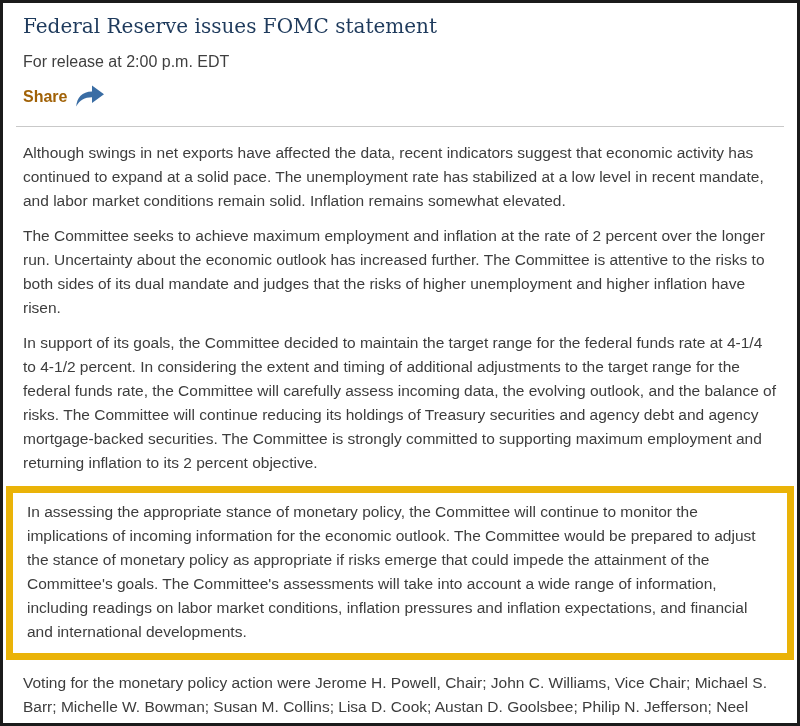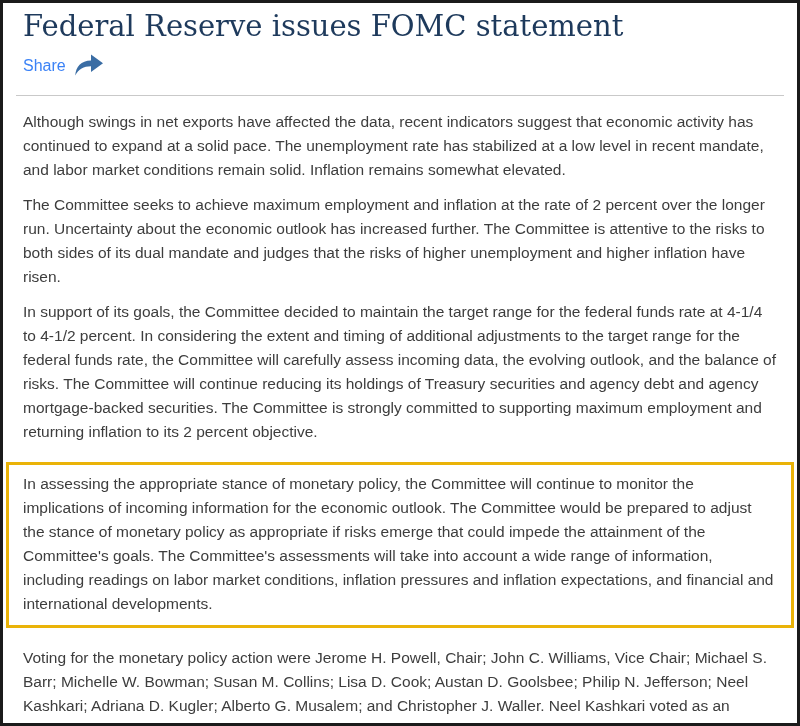--- a/index.html
+++ b/index.html
@@ -14,72 +14,73 @@
     height: 726px;
     border: 3px solid #1b1b1b;
     padding: 6px 20px 0 20px;
     overflow: hidden;
     background: #ffffff;
   }
   .page-title {
     margin: 2px 0 0 0;
     font-family: "DejaVu Serif", serif;
     font-weight: 400;
-    font-size: 29px;
+    font-size: 20px;
     line-height: 30px;
     color: #1e3a5c;
   }
   .release-line {
     margin: 11px 0 0 0;
     font-size: 16px;
     line-height: 20px;
     color: #3f3f3f;
   }
   .share-row {
     margin-top: 13px;
     display: flex;
     align-items: center;
     gap: 8px;
     cursor: pointer;
     width: max-content;
   }
   .share-label {
     font-size: 16px;
-    font-weight: 400;
-    color: #3b82f6;
+    font-weight: 700;
+    color: #a16207;
   }
   .share-icon { display: inline-flex; }
   .divider {
     border: none;
     border-top: 1px solid #c9c9c9;
     margin: 18px -7px 0 -7px;
   }
   .article p {
     margin: 11px 0;
     font-size: 15.5px;
     line-height: 24px;
     color: #3d3d3d;
   }
   .article { padding-top: 3px; }
   .highlight-box {
-    border: 3px solid #eab308;
-    margin: 18px -17px;
+    border: 7px solid #eab308;
+    margin: 11px -17px;
     padding: 0 14px;
   }
   .highlight-box p {
     margin: 7px 0 9px 0;
   }
 </style>
 </head>
 <body>
 
 <div class="page">
 
   <h1 class="page-title">Federal Reserve issues FOMC statement</h1>
 
+  <p class="release-line">For release at 2:00 p.m. EDT</p>
 
   <div class="share-row">
     <span class="share-label">Share</span>
     <span class="share-icon">
       <svg width="30" height="23" viewBox="0 0 30 23" aria-hidden="true">
         <path d="M17 0.5 L29 9.2 L17 18 L17 12.2
                  C9.5 12.2 4.8 15 1.2 21.5
                  C1.8 12.5 7 6.6 17 6.4 Z" fill="#3a6da4"></path>
       </svg>
     </span>

